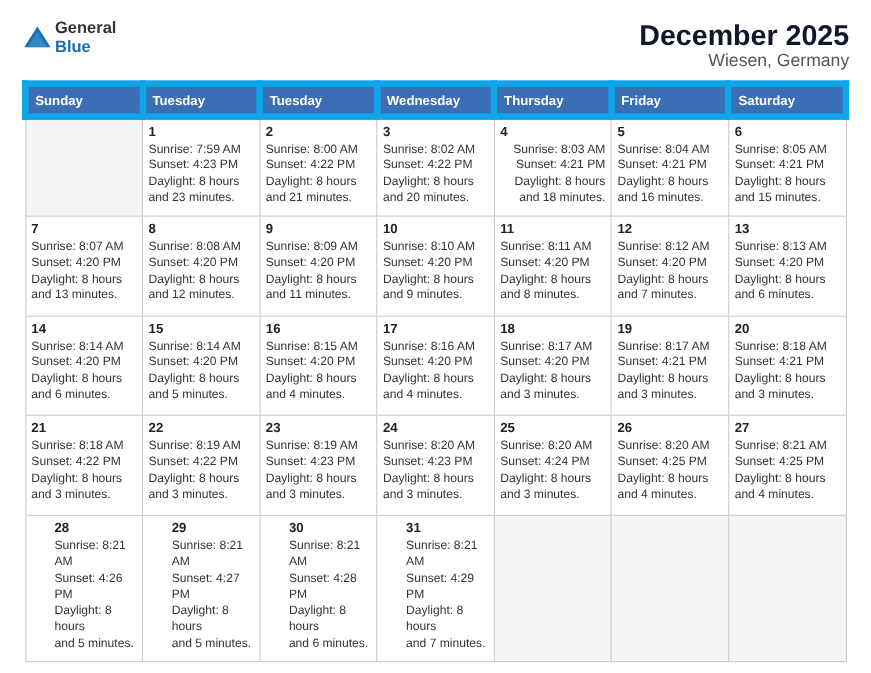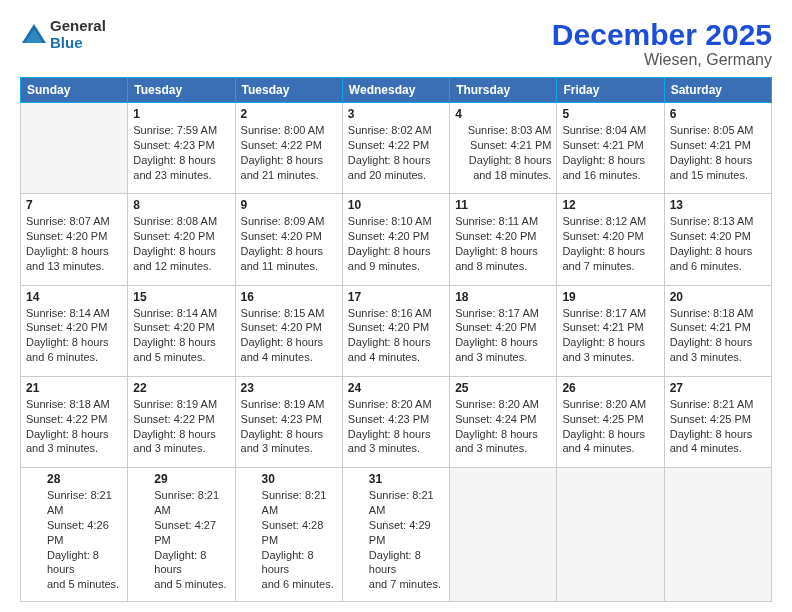--- a/index.html
+++ b/index.html
@@ -38,43 +38,43 @@
     .logo-blue { color: #1a6faf; }
     .logo-icon {
       width: 28px;
       height: 28px;
       margin-right: 2px;
     }
     .title-block {
       text-align: right;
     }
     .month-title {
-      font-size: 30px;
+      font-size: 26px;
       font-weight: bold;
-      color: #1d4ed8;
+      color: #0f172a;
       line-height: 1.1;
     }
     .location {
       font-size: 16px;
       color: #555;
     }
     .calendar {
       flex: 1;
       border-collapse: collapse;
       width: 100%;
       table-layout: fixed;
     }
     .calendar th {
       background: #3a6eb5;
       color: #fff;
       font-size: 12px;
       font-weight: bold;
       text-align: left;
       padding: 5px 6px;
-      border: 1px solid #0ea5e9;
+      border: 6px solid #0ea5e9;
     }
     .calendar td {
       border: 1px solid #ccc;
       vertical-align: top;
       padding: 4px 5px;
       font-size: 10px;
       color: #333;
       background: #fff;
       height: 88px;
     }

